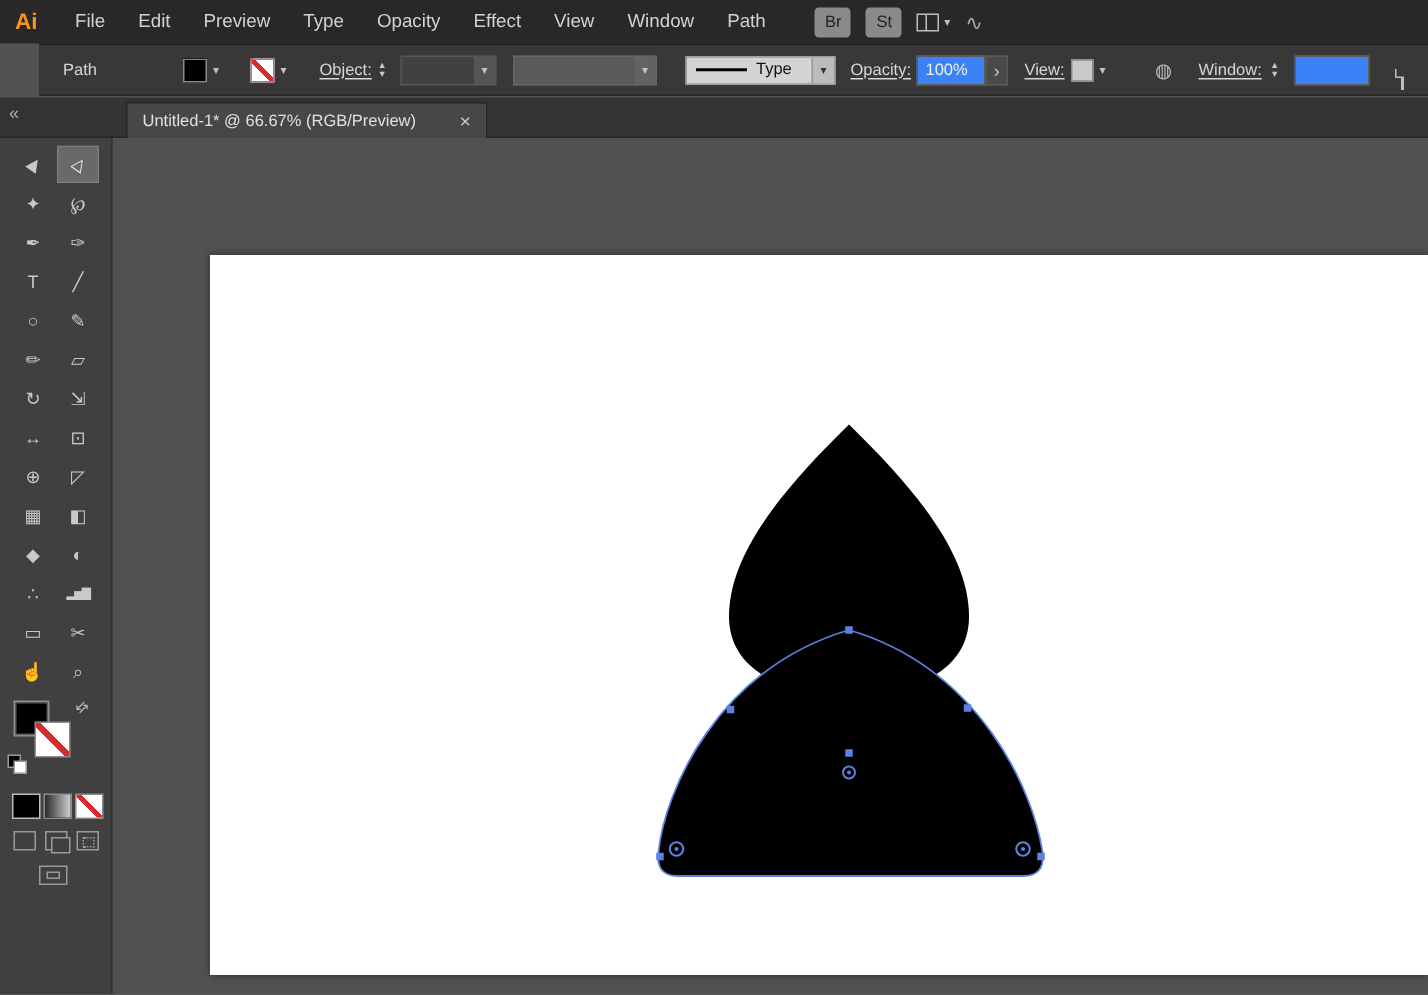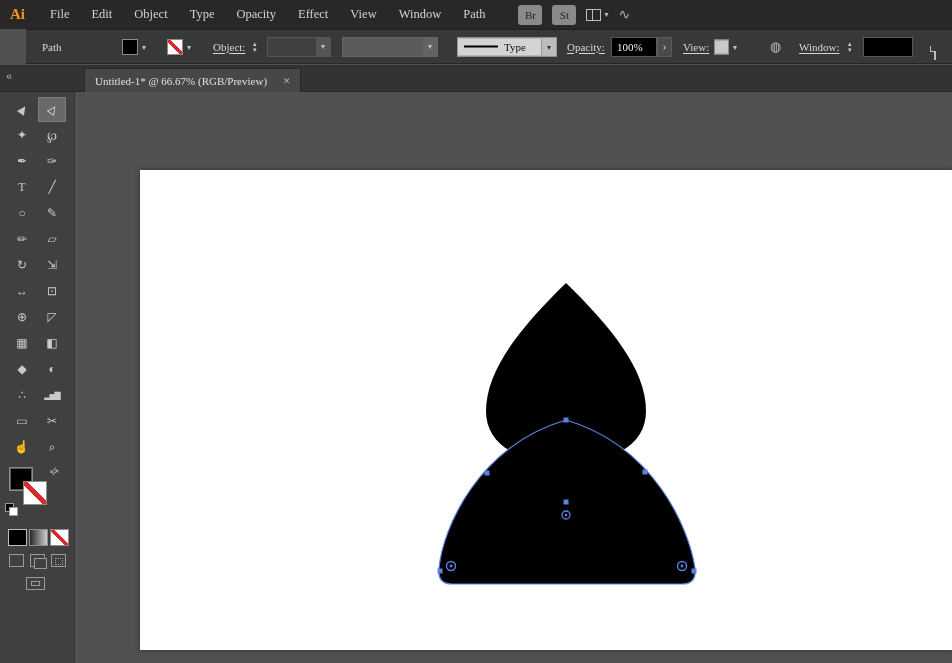--- a/index.html
+++ b/index.html
@@ -1,19 +1,19 @@
 <!DOCTYPE html>
 <html><head>
 <meta charset="utf-8">
 <style>
   * { margin:0; padding:0; box-sizing:border-box; }
   html,body { background:#2a2a2a; }
   .app {
     position:relative; width:952px; height:663px; overflow:hidden;
-    font-family:Liberation Serif, serif;
+    font-family:Liberation Sans, sans-serif;
     background:#515151; user-select:none;
   }
 
   
   .menubar {
     position:absolute; left:0; top:0; width:952px; height:29px;
     background:#282828; display:flex; align-items:center; padding-left:10px;
   }
   .logo { color:#f7931e; font-weight:bold; font-size:15px; margin-right:14px; letter-spacing:0; }
   .menus { display:flex; align-items:flex-start; }
@@ -50,37 +50,37 @@
   }
   .combo .vbtn {
     margin-left:auto; width:14px; height:100%; background:#555; display:flex; align-items:center; justify-content:center;
   }
   .combo.disabled { background:#5a5a5a; border-color:#656565; }
   .combo.disabled .vbtn { background:#626262; }
   .brush-combo { height:19px; background:#d4d4d4; border:1px solid #9a9a9a; display:flex; align-items:center; color:#111; }
   .brush-line { width:34px; height:2px; background:#000; margin:0 6px; }
   .brush-combo .vbtn { margin-left:auto; width:15px; height:100%; background:#bcbcbc; border-left:1px solid #9a9a9a; display:flex; align-items:center; justify-content:center; }
   .brush-combo .vbtn .dd-arrow { color:#333; }
-  .field { height:20px; background:#000000; border:1px solid #5a5a5a; color:#eee; display:flex; align-items:center; padding:0 5px; }
+  .field { height:20px; background:#3b82f6; border:1px solid #5a5a5a; color:#eee; display:flex; align-items:center; padding:0 5px; }
   .chev-btn { width:15px; height:20px; background:#4a4a4a; border:1px solid #5a5a5a; color:#ccc; display:flex; align-items:center; justify-content:center; font-size:12px; }
   .mini-swatch { width:15px; height:15px; background:#c9c9c9; box-shadow:inset 0 0 0 1px #8a8a8a; }
   .globe { font-size:13px; color:#bdbdbd; }
   .doc-icon { width:18px; height:14px; border:1px solid #bdbdbd; position:relative; }
   .doc-icon::after { content:""; position:absolute; right:-1px; top:-1px; width:5px; height:5px; background:#383838; border-left:1px solid #bdbdbd; border-bottom:1px solid #bdbdbd; }
 
   
   .tabbar {
     position:absolute; left:0; top:65px; width:952px; height:27px;
     background:#333333; border-bottom:1px solid #262626;
   }
   .collapse { position:absolute; left:6px; top:3px; color:#b5b5b5; font-size:12px; }
   .tab {
     position:absolute; left:84px; top:3px; height:24px; background:#474747;
     border:1px solid #262626; border-bottom:none; display:flex; align-items:center;
-    padding:0 10px; gap:16px; font-size:11px; color:#e0e0e0;
+    padding:0 10px; gap:29px; font-size:11px; color:#e0e0e0;
   }
   .tab-close { color:#c9c9c9; font-size:13px; line-height:1; }
 
   
   .toolbar {
     position:absolute; left:0; top:92px; width:75px; height:571px;
     background:#404040; border-right:1px solid #323232;
   }
   .tools-grid {
     margin:5px auto 0; width:58px; display:grid; grid-template-columns:28px 28px; gap:1px 2px;
@@ -124,21 +124,21 @@
 </head>
 <body>
 
 <div class="app" data-name="illustrator-window">
 
   <div class="menubar" data-name="menu-bar">
     <span class="logo" data-name="app-logo">Ai</span>
     <div class="menus" data-name="menu-items">
       <span class="mi" data-name="menu-item-file">File</span>
         <span class="mi" data-name="menu-item-edit">Edit</span>
-        <span class="mi" data-name="menu-item-object">Object</span>
+        <span class="mi" data-name="menu-item-object">Preview</span>
         <span class="mi" data-name="menu-item-type">Type</span>
         <span class="mi" data-name="menu-item-select">Opacity</span>
         <span class="mi" data-name="menu-item-effect">Effect</span>
         <span class="mi" data-name="menu-item-view">View</span>
         <span class="mi" data-name="menu-item-window">Window</span>
         <span class="mi" data-name="menu-item-help">Path</span>
     </div>
     <div class="mb-right">
       <button class="sq-btn" data-name="br-panel-button">Br</button>
       <button class="sq-btn" data-name="st-panel-button">St</button>

